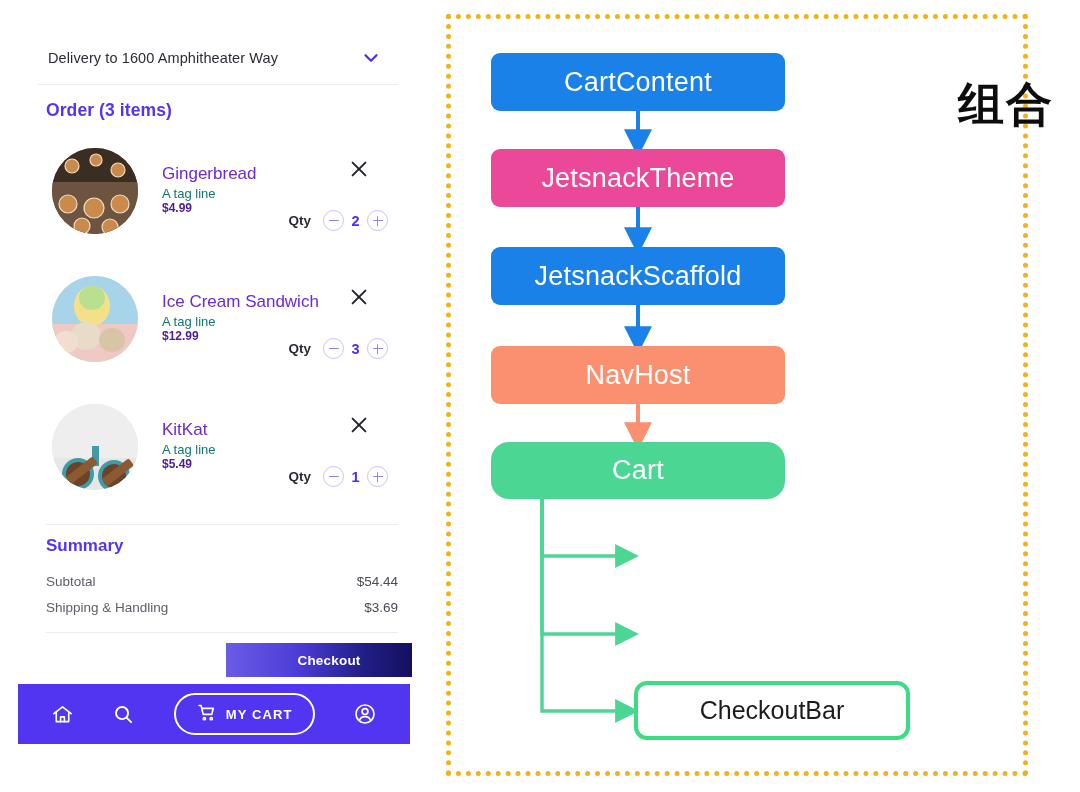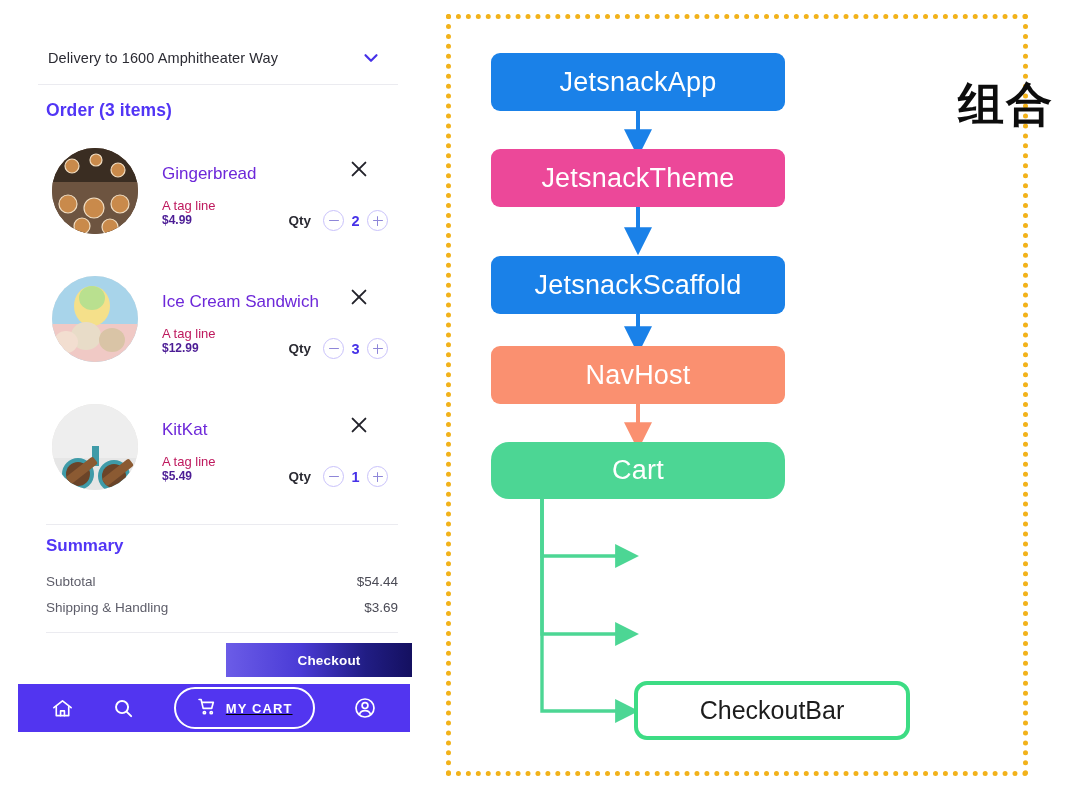--- a/index.html
+++ b/index.html
@@ -38,21 +38,21 @@
 
   
   #cart-items{position:absolute;left:18px;top:142px;width:392px;}
   .cart-item{position:relative;height:128px;}
   .item-thumb{
     position:absolute;left:34px;top:6px;width:86px;height:86px;border-radius:50%;
     overflow:hidden;background:#e6e3e0;
   }
   .item-body{position:absolute;left:144px;top:22px;width:200px;}
   .item-name{font-size:17px;font-weight:400;color:#6d28d9;line-height:1.2;}
-  .item-tag{font-size:13px;color:#be185d;margin-top:14px;}
+  .item-tag{font-size:13px;color:#0f766e;margin-top:2px;}
   .item-price{font-size:12px;font-weight:700;color:#4c1d95;}
   .item-remove{
     position:absolute;right:40px;top:16px;width:22px;height:22px;
     color:#22222a;
   }
   .qty-group{
     position:absolute;right:22px;top:68px;display:flex;align-items:center;gap:7px;
   }
   .qty-label{font-size:13.5px;font-weight:700;color:#2b2b33;margin-right:5px;}
   .qty-btn{
@@ -76,23 +76,23 @@
   #bottom-divider{position:absolute;left:46px;top:632px;width:352px;height:1px;background:#ebebf0;}
 
   #checkout-btn{
     position:absolute;left:226px;top:643px;width:166px;height:34px;
     background:linear-gradient(90deg,#6b5ce7 0%,#4a3bd6 40%,#211d84 75%,#141060 100%);
     display:flex;align-items:center;justify-content:center;
     color:#ffffff;font-size:13.5px;font-weight:700;letter-spacing:.2px;padding-left:20px;
   }
 
   #bottom-nav{
-    position:absolute;left:18px;top:684px;width:392px;height:48px;
+    position:absolute;left:18px;top:684px;width:392px;height:60px;
     background:#5235f0;display:flex;align-items:center;justify-content:space-around;
-    padding:0 14px;box-sizing:border-box;text-decoration:underline;
+    padding:0 14px;box-sizing:border-box;
   }
   .nav-item{display:flex;align-items:center;justify-content:center;color:#ffffff;}
   #nav-cart{
     border:2px solid #ffffff;border-radius:30px;height:38px;padding:0 20px;
     display:flex;align-items:center;gap:9px;
   }
   #nav-cart-label{font-size:13px;font-weight:700;letter-spacing:1.1px;color:#fff;}
 
   
   #diagram-panel{position:absolute;left:430px;top:0;width:650px;height:792px;}
@@ -109,21 +109,21 @@
     position:absolute;display:flex;align-items:center;justify-content:center;
     border-radius:9px;box-sizing:border-box;
   }
   .node-filled{color:#ffffff;font-size:27px;font-weight:400;letter-spacing:.2px;}
   .node-outlined{
     background:#ffffff;border:4px solid #3ddc84;color:#1c1c1c;
     font-size:25px;font-weight:400;border-radius:13px;
   }
   #node-app     {left:61px; top:53px;  width:294px;height:58px;background:#1a81e8;}
   #node-theme   {left:61px; top:149px; width:294px;height:58px;background:#ec4899;}
-  #node-scaffold{left:61px; top:256px; width:294px;height:58px;background:#1a81e8;}
+  #node-scaffold{left:61px; top:247px; width:294px;height:58px;background:#1a81e8;}
   #node-navhost {left:61px; top:346px; width:294px;height:58px;background:#fa9070;}
   #node-cart    {left:61px; top:442px; width:294px;height:57px;background:#4cd694;border-radius:18px;}
   #node-dest    {left:204px;top:526px; width:276px;height:59px;}
   #node-content {left:204px;top:604px; width:276px;height:59px;}
   #node-checkout{left:204px;top:681px; width:276px;height:59px;}
 
   #connectors{position:absolute;left:0;top:0;width:650px;height:792px;pointer-events:none;}
 </style>
 </head>
 <body>
@@ -335,19 +335,19 @@
     </defs>
     <line x1="208" y1="111" x2="208" y2="142" stroke="#1a81e8" stroke-width="4" marker-end="url(#ah-blue)"></line>
     <line x1="208" y1="207" x2="208" y2="240" stroke="#1a81e8" stroke-width="4" marker-end="url(#ah-blue)"></line>
     <line x1="208" y1="305" x2="208" y2="339" stroke="#1a81e8" stroke-width="4" marker-end="url(#ah-blue)"></line>
     <line x1="208" y1="404" x2="208" y2="435" stroke="#fa9070" stroke-width="4" marker-end="url(#ah-salmon)"></line>
     <path d="M112,499 L112,556 L196,556" fill="none" stroke="#4cd694" stroke-width="3.4" marker-end="url(#ah-green)"></path>
     <path d="M112,499 L112,634 L196,634" fill="none" stroke="#4cd694" stroke-width="3.4" marker-end="url(#ah-green)"></path>
     <path d="M112,499 L112,711 L196,711" fill="none" stroke="#4cd694" stroke-width="3.4" marker-end="url(#ah-green)"></path>
   </svg>
 
-  <div class="node node-filled" id="node-app">JetsnackApp</div>
+  <div class="node node-filled" id="node-app">CartContent</div>
   <div class="node node-filled" id="node-theme">JetsnackTheme</div>
   <div class="node node-filled" id="node-scaffold">JetsnackScaffold</div>
   <div class="node node-filled" id="node-navhost">NavHost</div>
   <div class="node node-filled" id="node-cart">Cart</div>
   <div class="node node-outlined" id="node-checkout">CheckoutBar</div>
 </div>
 
 </body></html>

